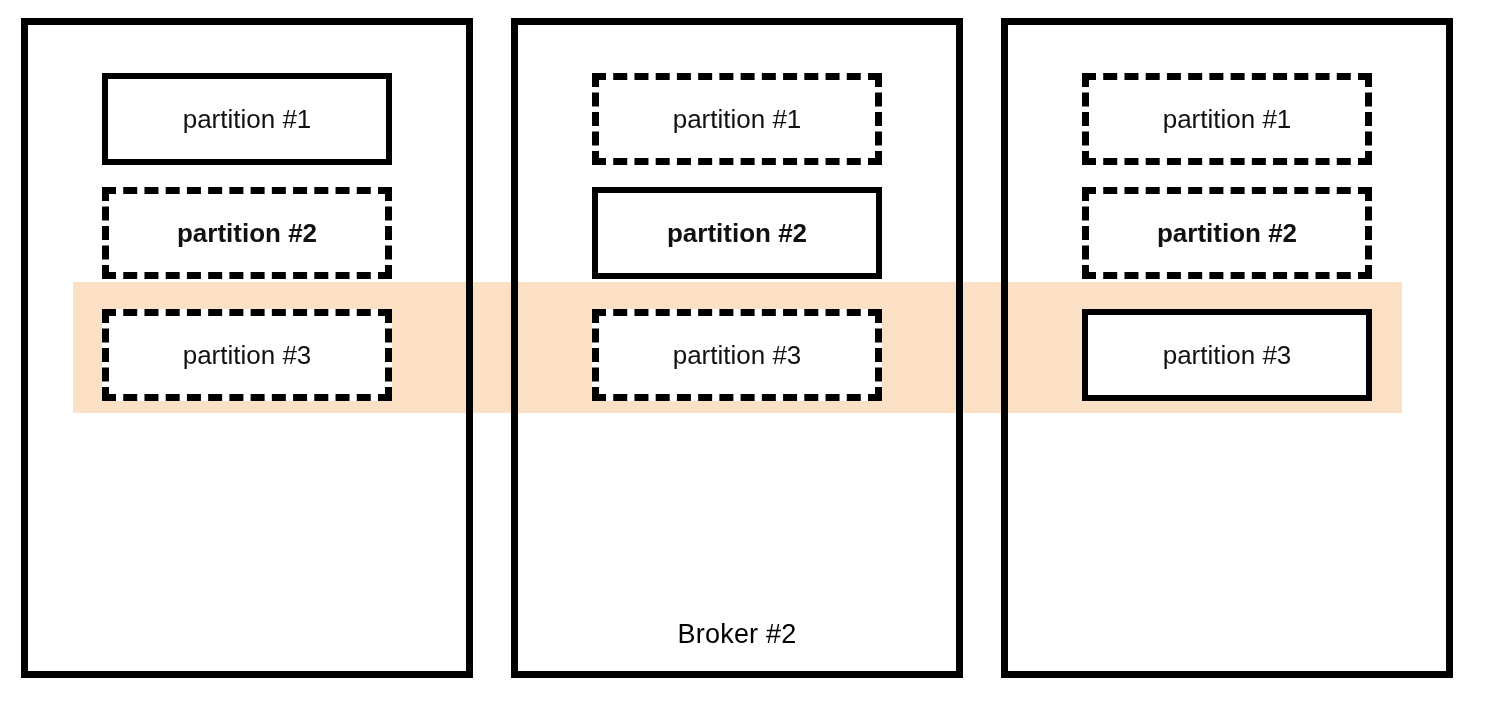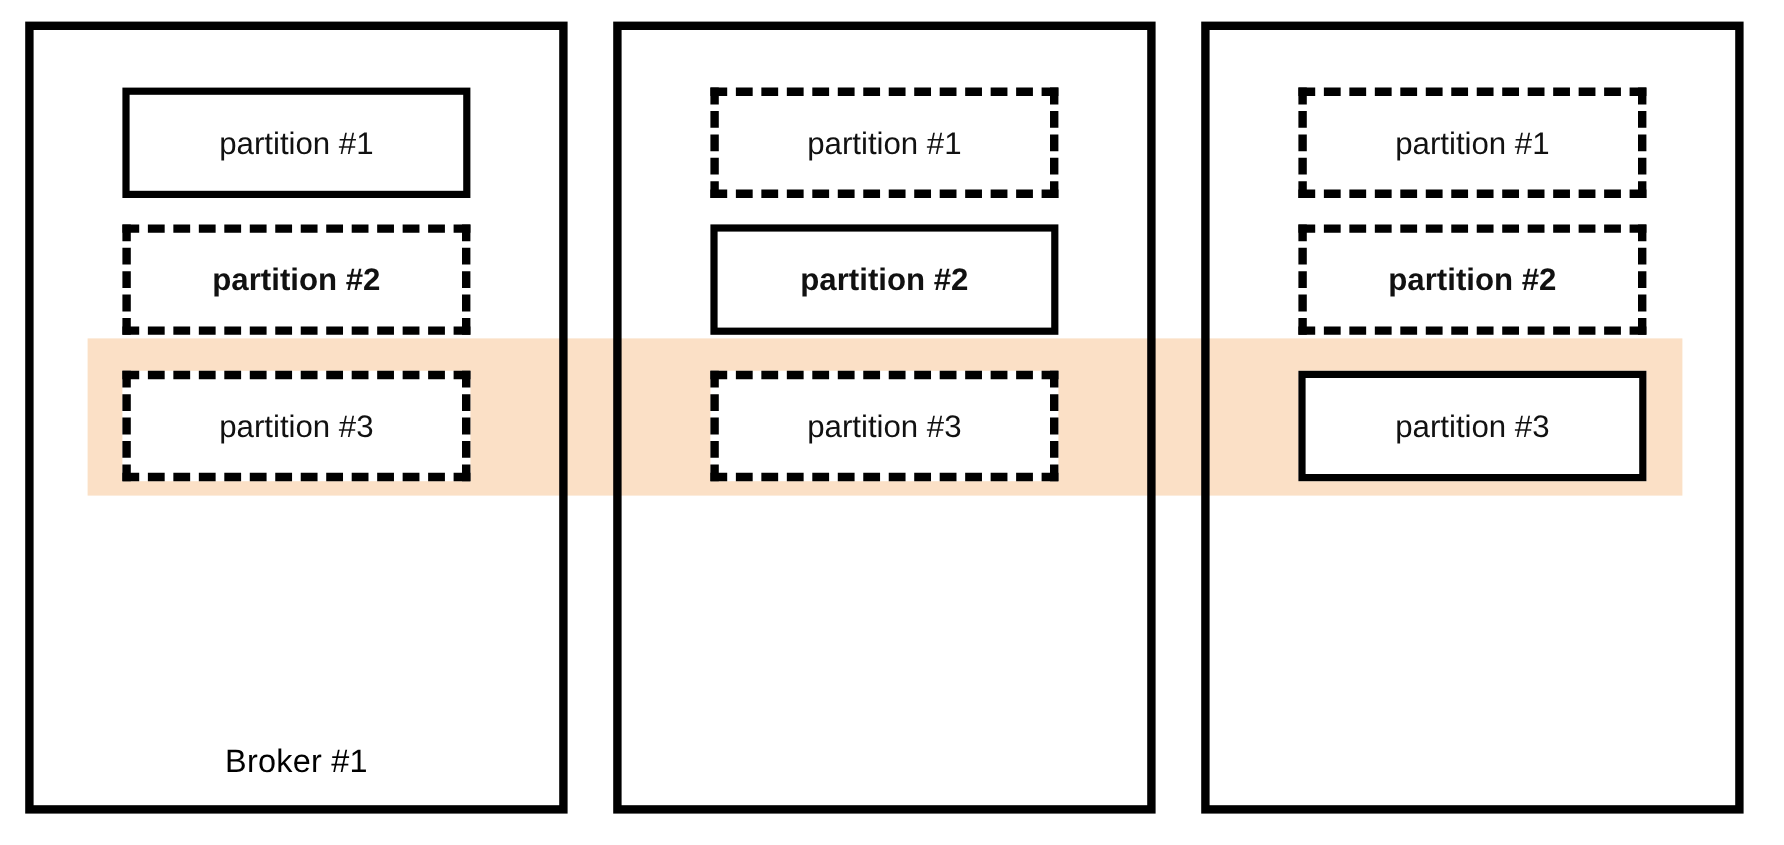--- a/index.html
+++ b/index.html
@@ -97,33 +97,33 @@
   <div class="broker broker-1">
     <div class="partition leader slot-1">
       <span class="partition-label">partition #1</span>
     </div>
     <div class="partition follower slot-2">
       <span class="partition-label">partition #2</span>
     </div>
     <div class="partition follower slot-3">
       <span class="partition-label">partition #3</span>
     </div>
-    <div class="broker-label">Broker #1</div>
   </div>
 
   <div class="broker broker-2">
     <div class="partition follower slot-1">
       <span class="partition-label">partition #1</span>
     </div>
     <div class="partition leader slot-2">
       <span class="partition-label">partition #2</span>
     </div>
     <div class="partition follower slot-3">
       <span class="partition-label">partition #3</span>
     </div>
+    <div class="broker-label">Broker #2</div>
   </div>
 
   <div class="broker broker-3">
     <div class="partition follower slot-1">
       <span class="partition-label">partition #1</span>
     </div>
     <div class="partition follower slot-2">
       <span class="partition-label">partition #2</span>
     </div>
     <div class="partition leader slot-3">

